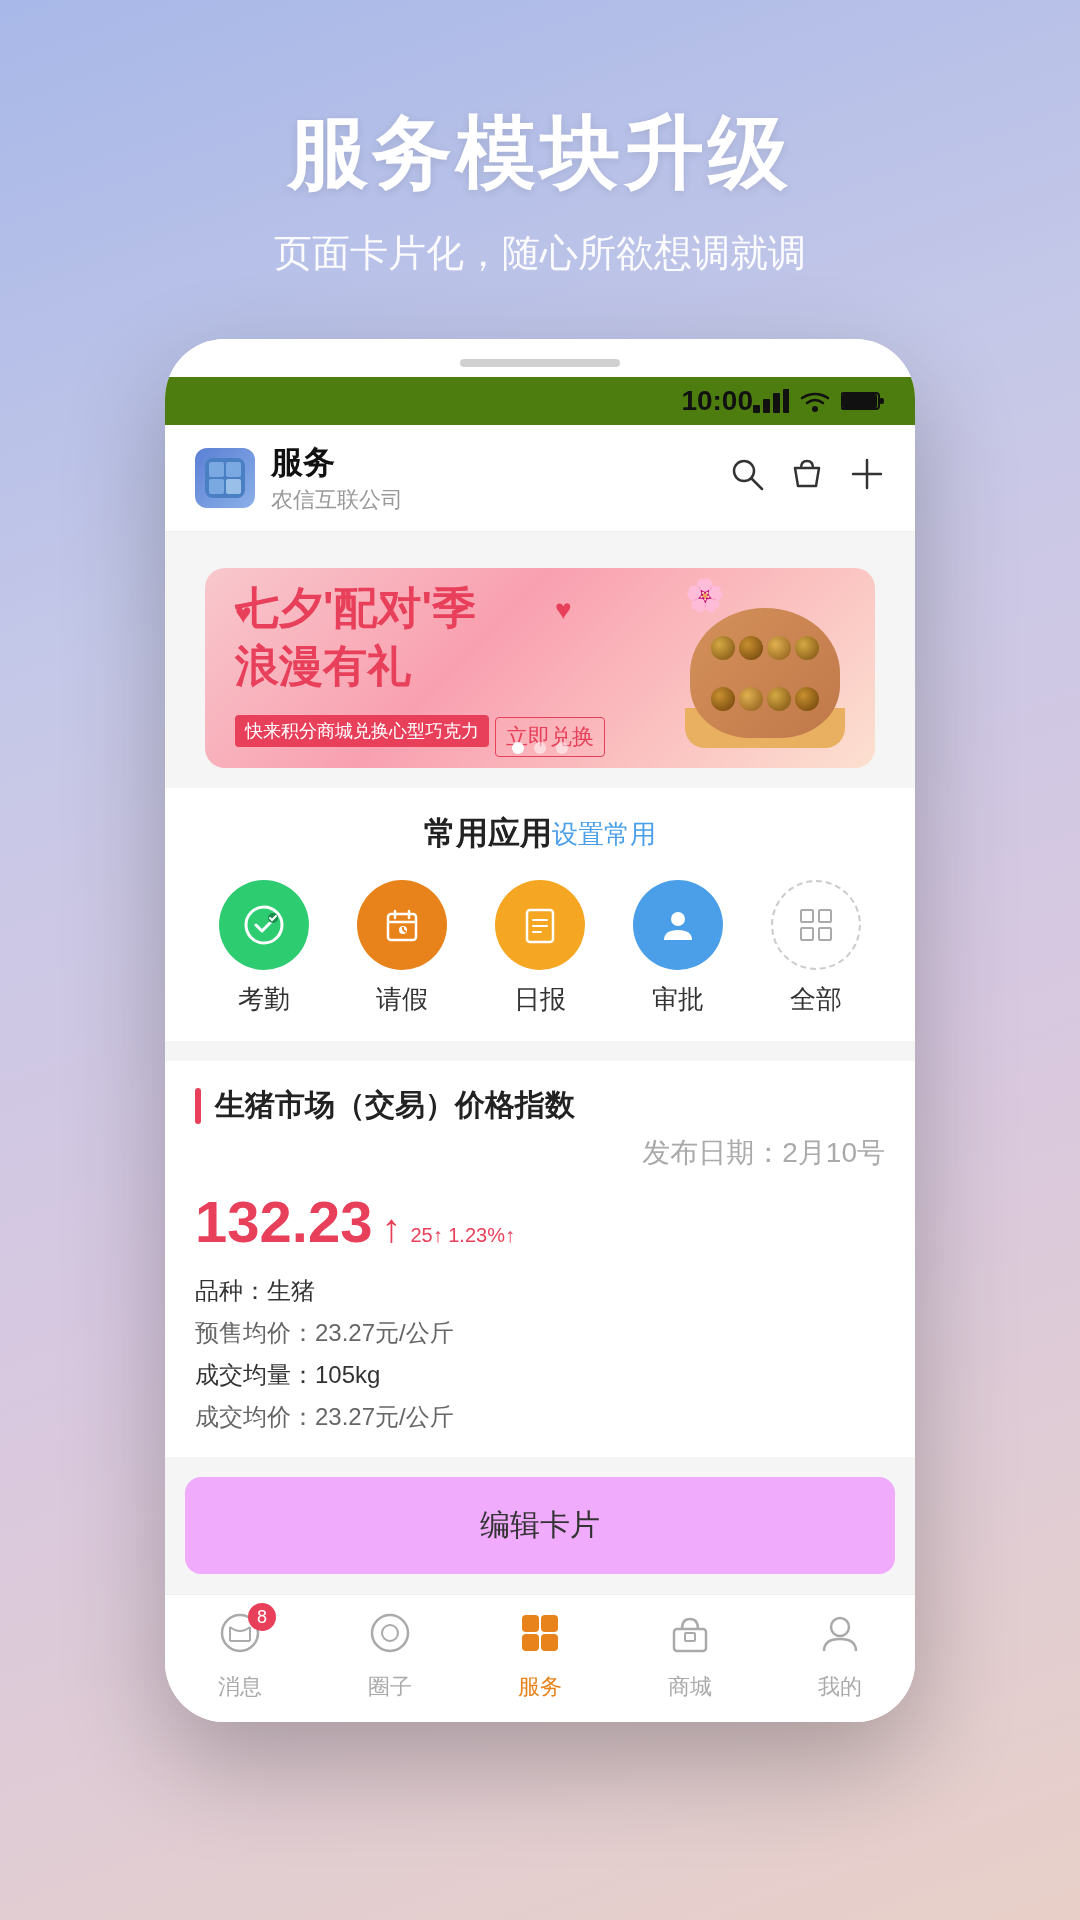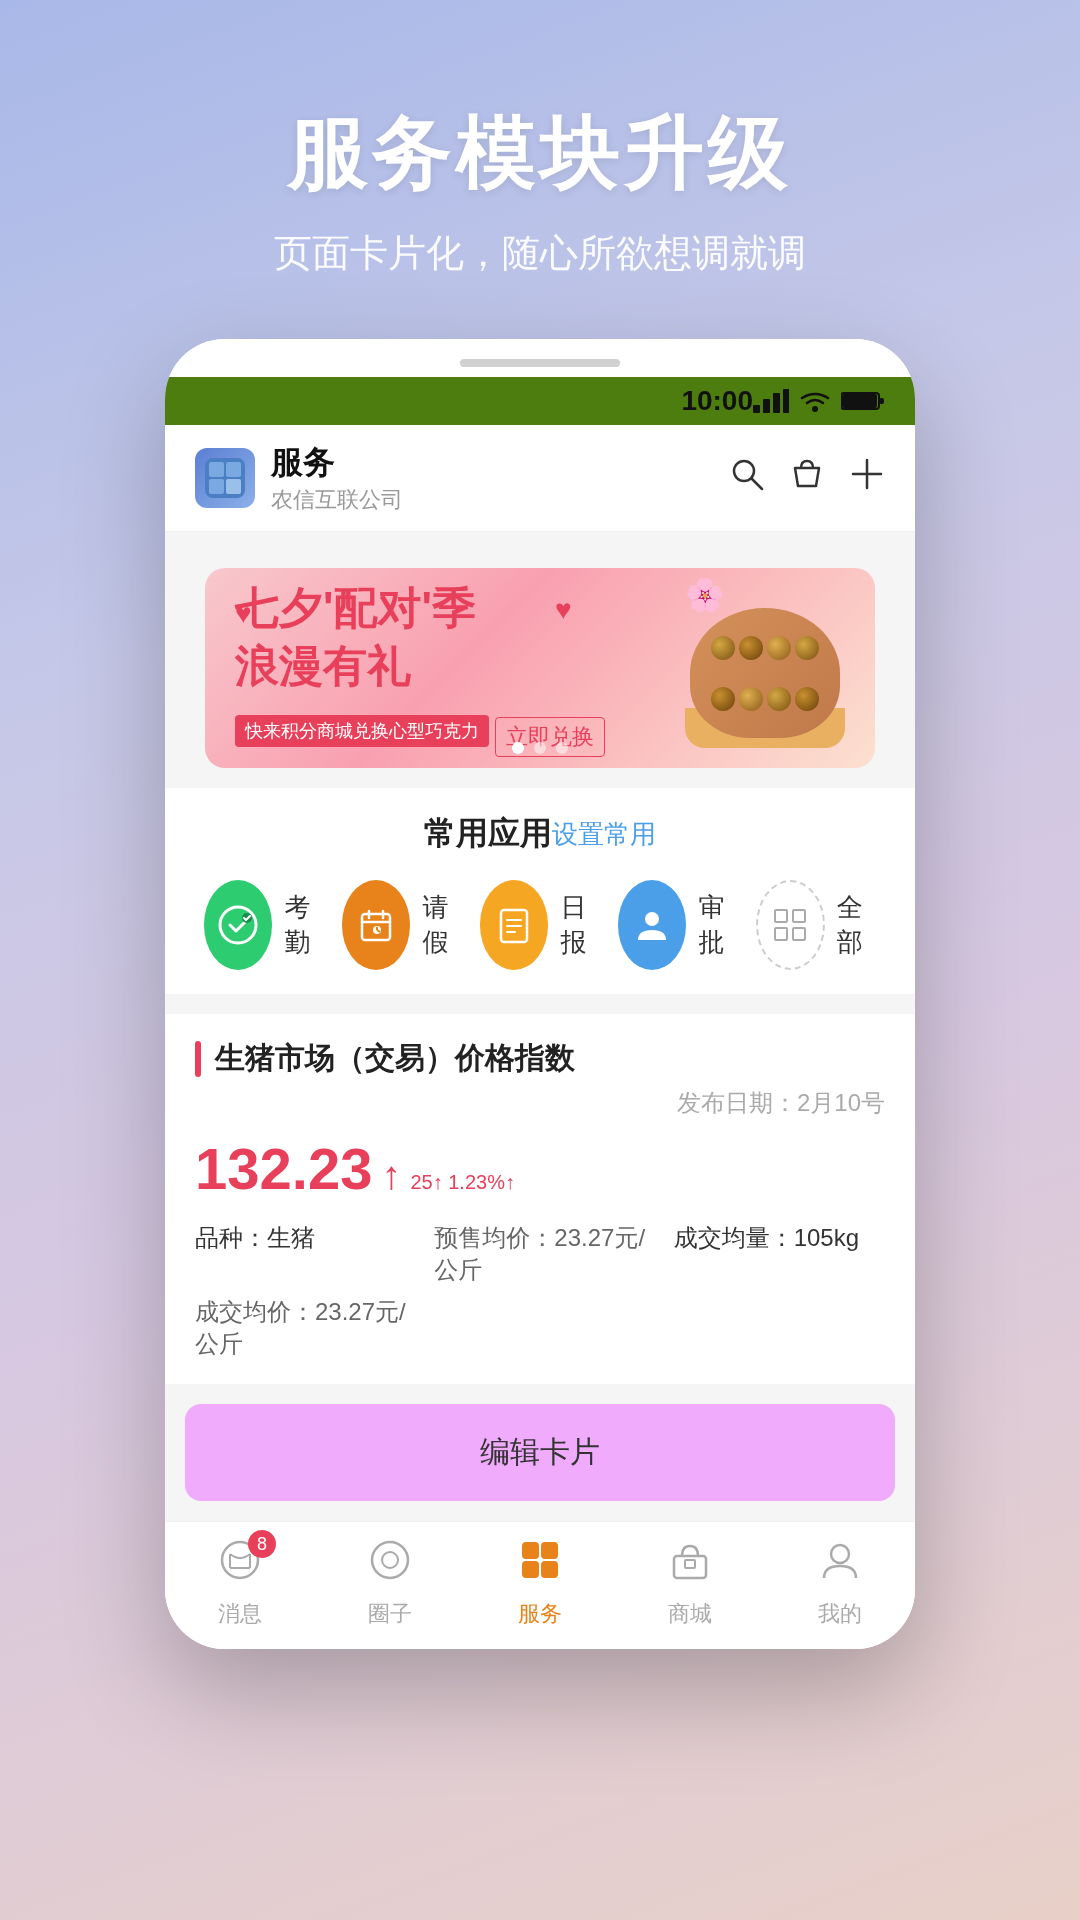--- a/index.html
+++ b/index.html
@@ -213,21 +213,21 @@
     }
 
     
     .app-icons-grid {
       display: flex;
       justify-content: space-around;
       align-items: flex-start;
     }
     .app-icon-item {
       display: flex;
-      flex-direction: row;
+      flex-direction: column;
       align-items: center;
       gap: 12px;
       width: 120px;
     }
     .app-icon-circle {
       width: 90px;
       height: 90px;
       border-radius: 50%;
       display: flex;
       align-items: center;
@@ -282,21 +282,21 @@
       background: #e8405a;
       border-radius: 3px;
       margin-right: 14px;
     }
     .market-title {
       font-size: 30px;
       font-weight: 600;
       color: #222;
     }
     .market-date {
-      font-size: 24px;
+      font-size: 28px;
       color: #aaa;
       text-align: right;
       margin-bottom: 16px;
     }
     .market-price-row {
       display: flex;
       align-items: baseline;
       gap: 9px;
       margin-bottom: 20px;
     }
@@ -308,21 +308,21 @@
     .price-up-arrow {
       font-size: 40px;
       color: #e8405a;
     }
     .price-change {
       font-size: 20px;
       color: #e8405a;
     }
     .market-details {
       display: grid;
-      grid-template-columns: 1fr 1fr 1fr;
+      grid-template-columns: 1fr;
       gap: 10px 28px;
     }
     .detail-item {
       font-size: 24px;
       color: #666;
     }
     .detail-item span {
       color: #333;
     }
 

